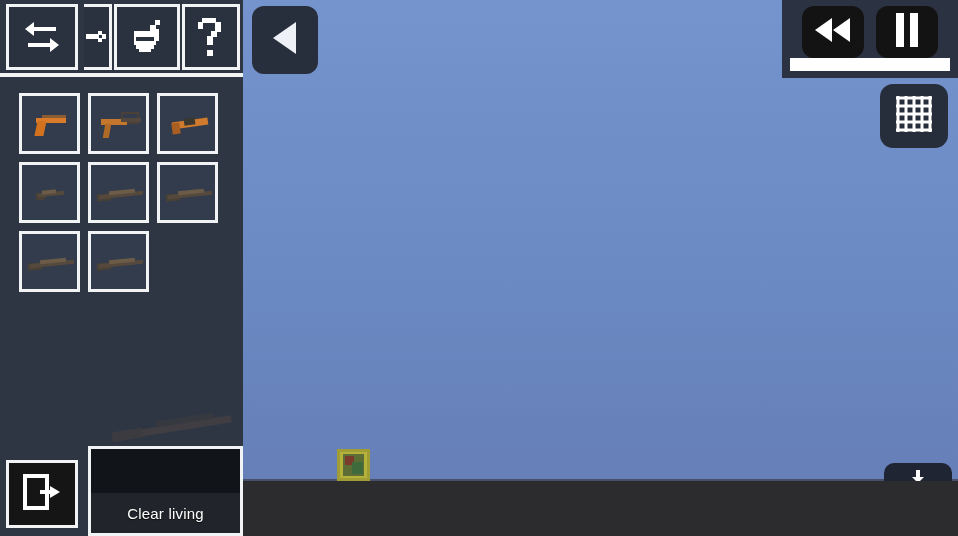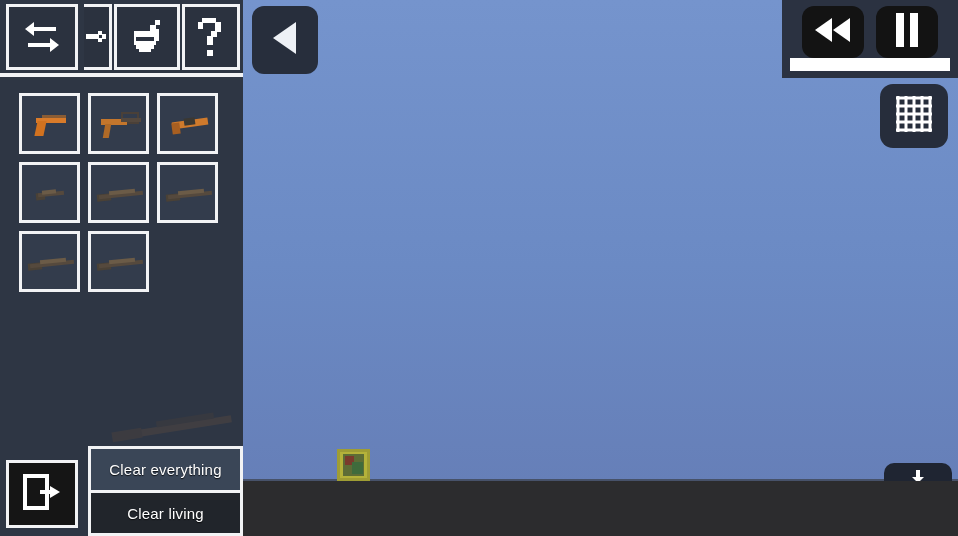--- a/index.html
+++ b/index.html
@@ -479,21 +479,20 @@
           </g>
           <g fill="#ffffff">
             <rect x="18" y="18" width="14" height="4"></rect>
             <polygon points="28,14 38,20 28,26"></polygon>
           </g>
         </svg>
       </span>
     </div>
 
     <div class="clear-group">
-      <div class="clear-btn first">Clear everything</div>
       <div class="clear-btn second">Clear living</div>
     </div>
   </div>
 
   <div class="back-btn">
     <span>
       <svg width="34" height="38" viewBox="0 0 34 38">
         <polygon points="28,3 28,35 5,19" fill="#eef1f6"></polygon>
       </svg>
     </span>

